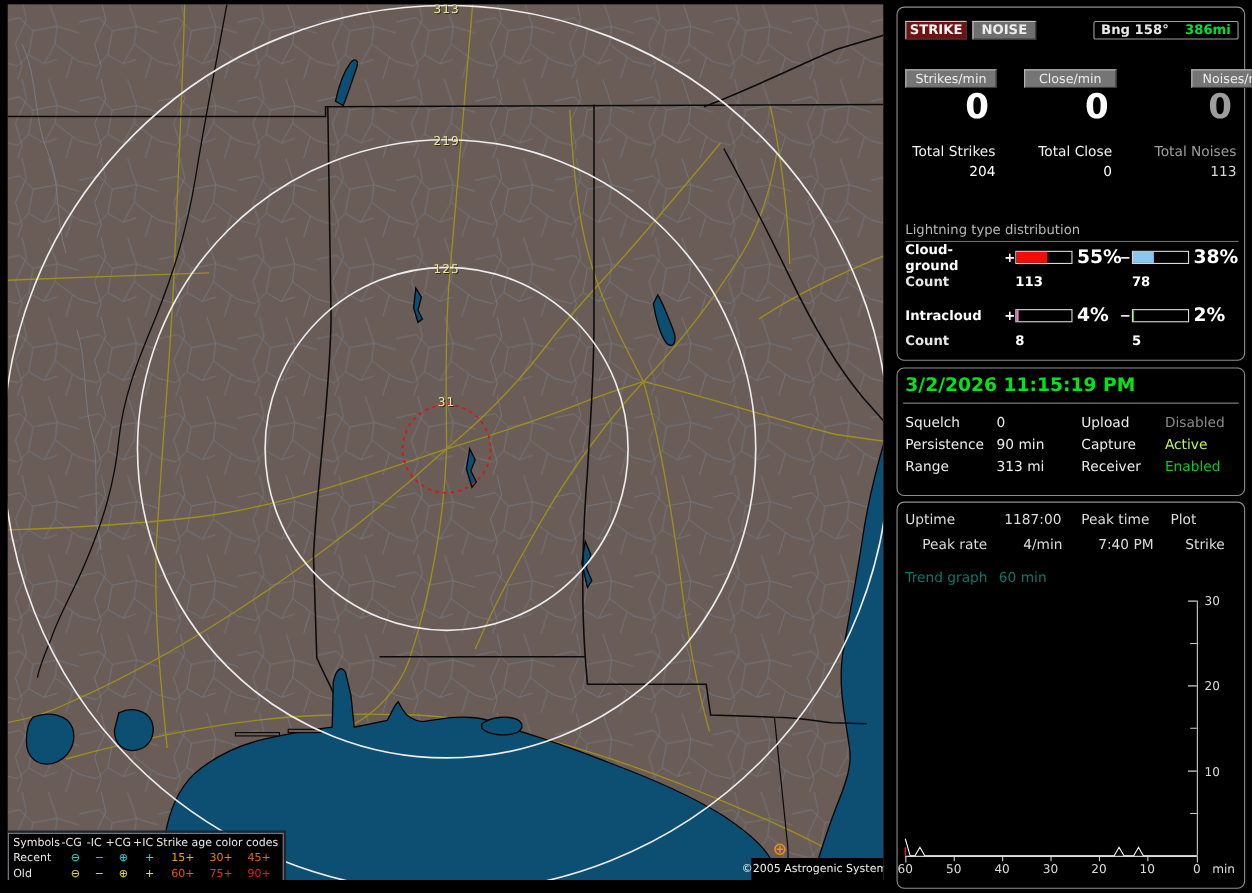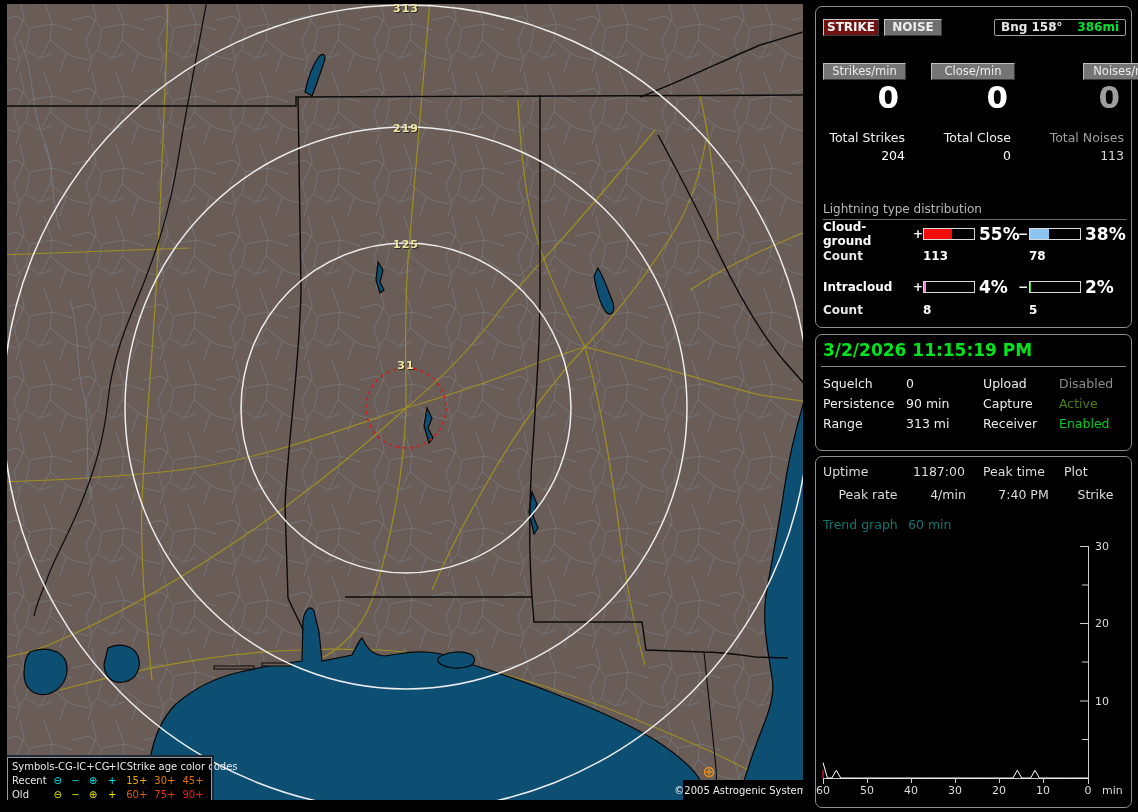--- a/index.html
+++ b/index.html
@@ -1,23 +1,23 @@
 <!DOCTYPE html>
 <html><head>
 <meta charset="utf-8">
 <style>
   html,body{margin:0;padding:0;background:#000;width:1138px;height:812px;overflow:hidden;}
   body{position:relative;font-family:"DejaVu Sans","Liberation Sans",sans-serif;-webkit-font-smoothing:antialiased;}
   
   #map{position:absolute;left:7px;top:4px;width:796px;height:796px;background:#6a5c56;overflow:hidden;}
   #map svg{position:absolute;left:0;top:0;}
-  .ringlabel{position:absolute;transform:translateX(-50%);font-size:11px;font-weight:bold;color:#efe7a0;text-shadow:1px 1px 0 #00000090;letter-spacing:1px;}
+  .ringlabel{position:absolute;transform:translateX(-50%);font-size:11px;font-weight:normal;color:#efe7a0;text-shadow:1px 1px 0 #00000090;letter-spacing:1px;}
   #copybar{position:absolute;left:676px;top:776px;width:120px;height:20px;background:#000;color:#efefef;font-size:10px;display:flex;align-items:center;justify-content:center;white-space:nowrap;}
   
-  #legend{position:absolute;left:0px;top:753px;width:205px;height:50px;background:#000;border:1px solid #8e97a2;outline:2px solid #1d2733;font-size:10px;color:#e8e8e8;padding:2px 4px;box-sizing:border-box;line-height:14px;}
+  #legend{position:absolute;left:0px;top:753px;width:251px;height:50px;background:#000;border:1px solid #8e97a2;outline:2px solid #1d2733;font-size:10px;color:#e8e8e8;padding:2px 4px;box-sizing:border-box;line-height:14px;}
   .lgrow{display:flex;white-space:nowrap;}
   .lgrow span{display:inline-block;}
   .lg-c1{width:46px;} .lg-sym{width:22px;text-align:center;} .lg-sym4{width:26px;text-align:center;}
   .lg-age{width:35px;text-align:center;} .lg-agehead{flex:1;text-align:center;}
   
   .panel{position:absolute;left:815px;width:317px;background:#000;border:1px solid #8f8f8f;border-radius:7px;box-sizing:border-box;color:#e8e8e8;font-size:12px;}
   #panel1{top:6px;height:322px;}
   #panel2{top:334px;height:117px;}
   #panel3{top:456px;height:352px;}
   .p1row{position:absolute;left:7px;right:5px;}
@@ -276,21 +276,21 @@
   <div class="setrow" style="top:41px;">
     <span>Squelch</span>
     <span>0</span>
     <span>Upload</span>
     <span style="color: rgb(140, 140, 140);">Disabled</span>
   </div>
   <div class="setrow" style="top:61px;">
     <span>Persistence</span>
     <span>90 min</span>
     <span>Capture</span>
-    <span style="color: #4d7c0f;">Active</span>
+    <span style="color: #bef264;">Active</span>
   </div>
   <div class="setrow" style="top:81px;">
     <span>Range</span>
     <span>313 mi</span>
     <span>Receiver</span>
     <span style="color: rgb(0, 204, 34);">Enabled</span>
   </div>
 </div>
 
 <div class="panel" id="panel3">

